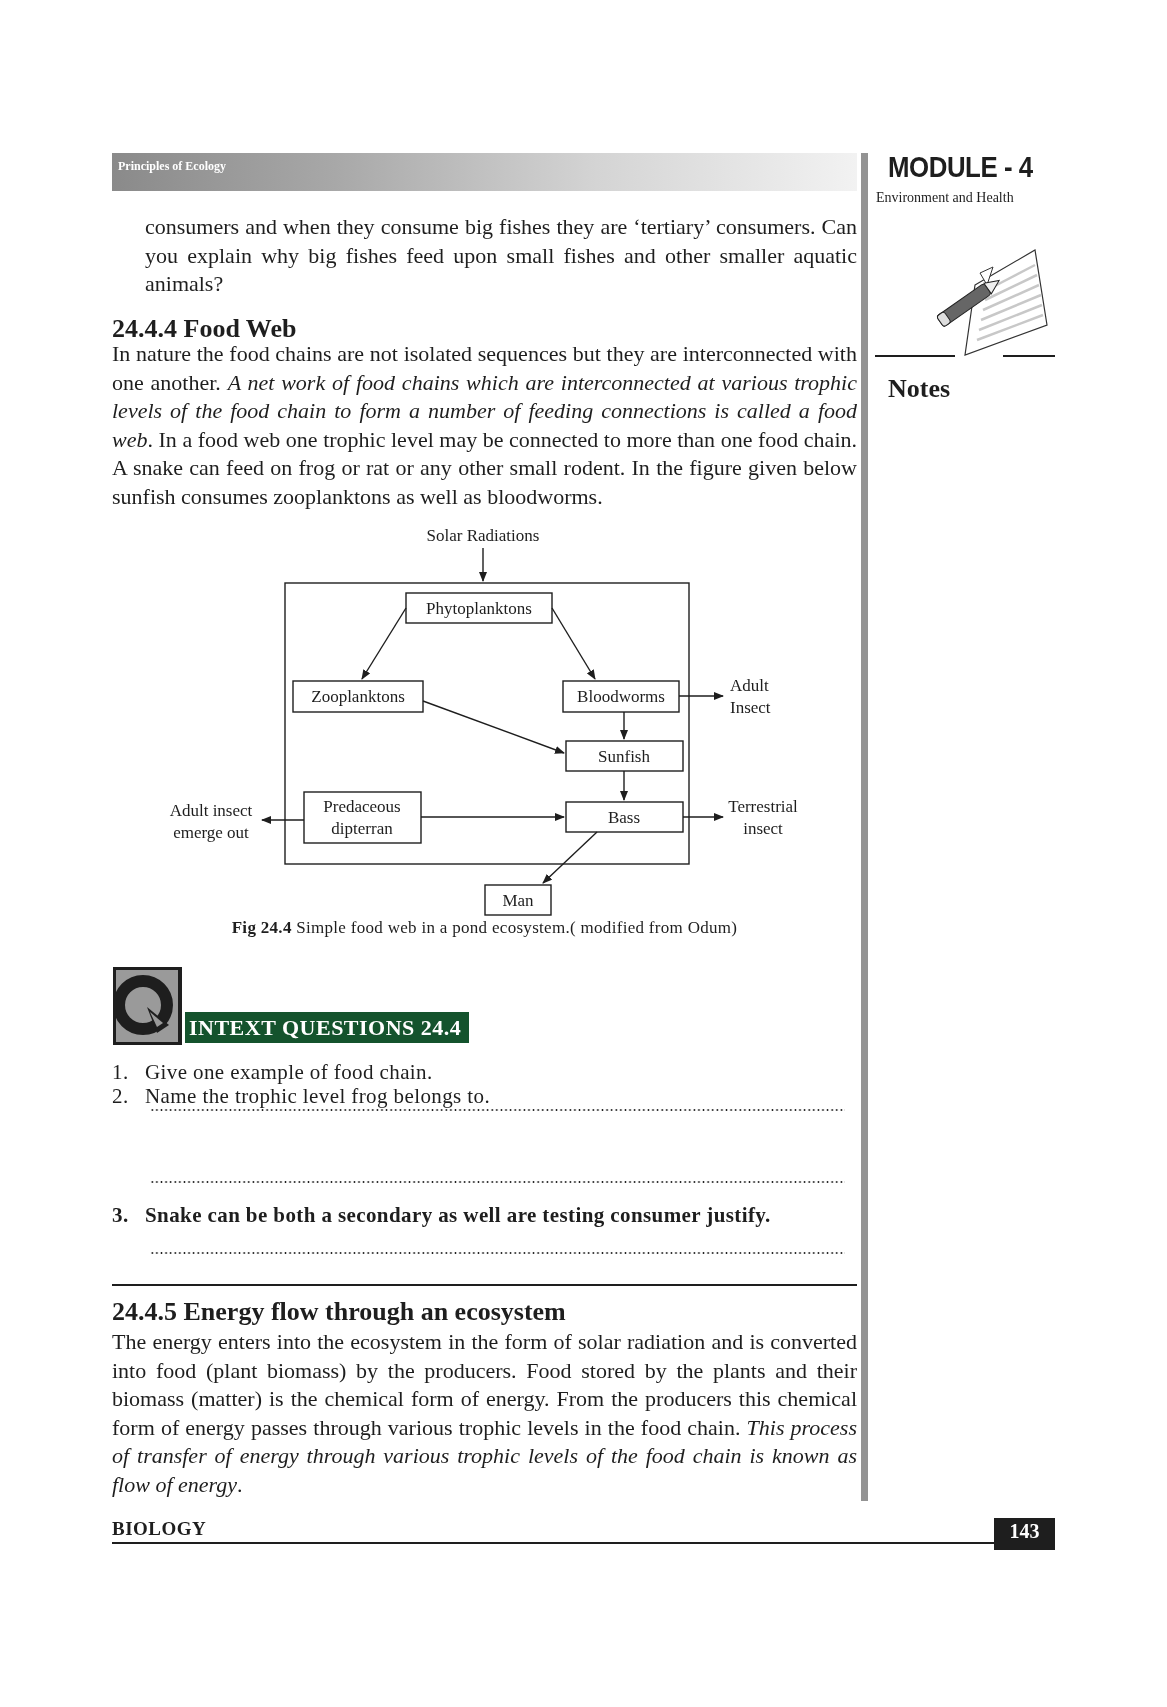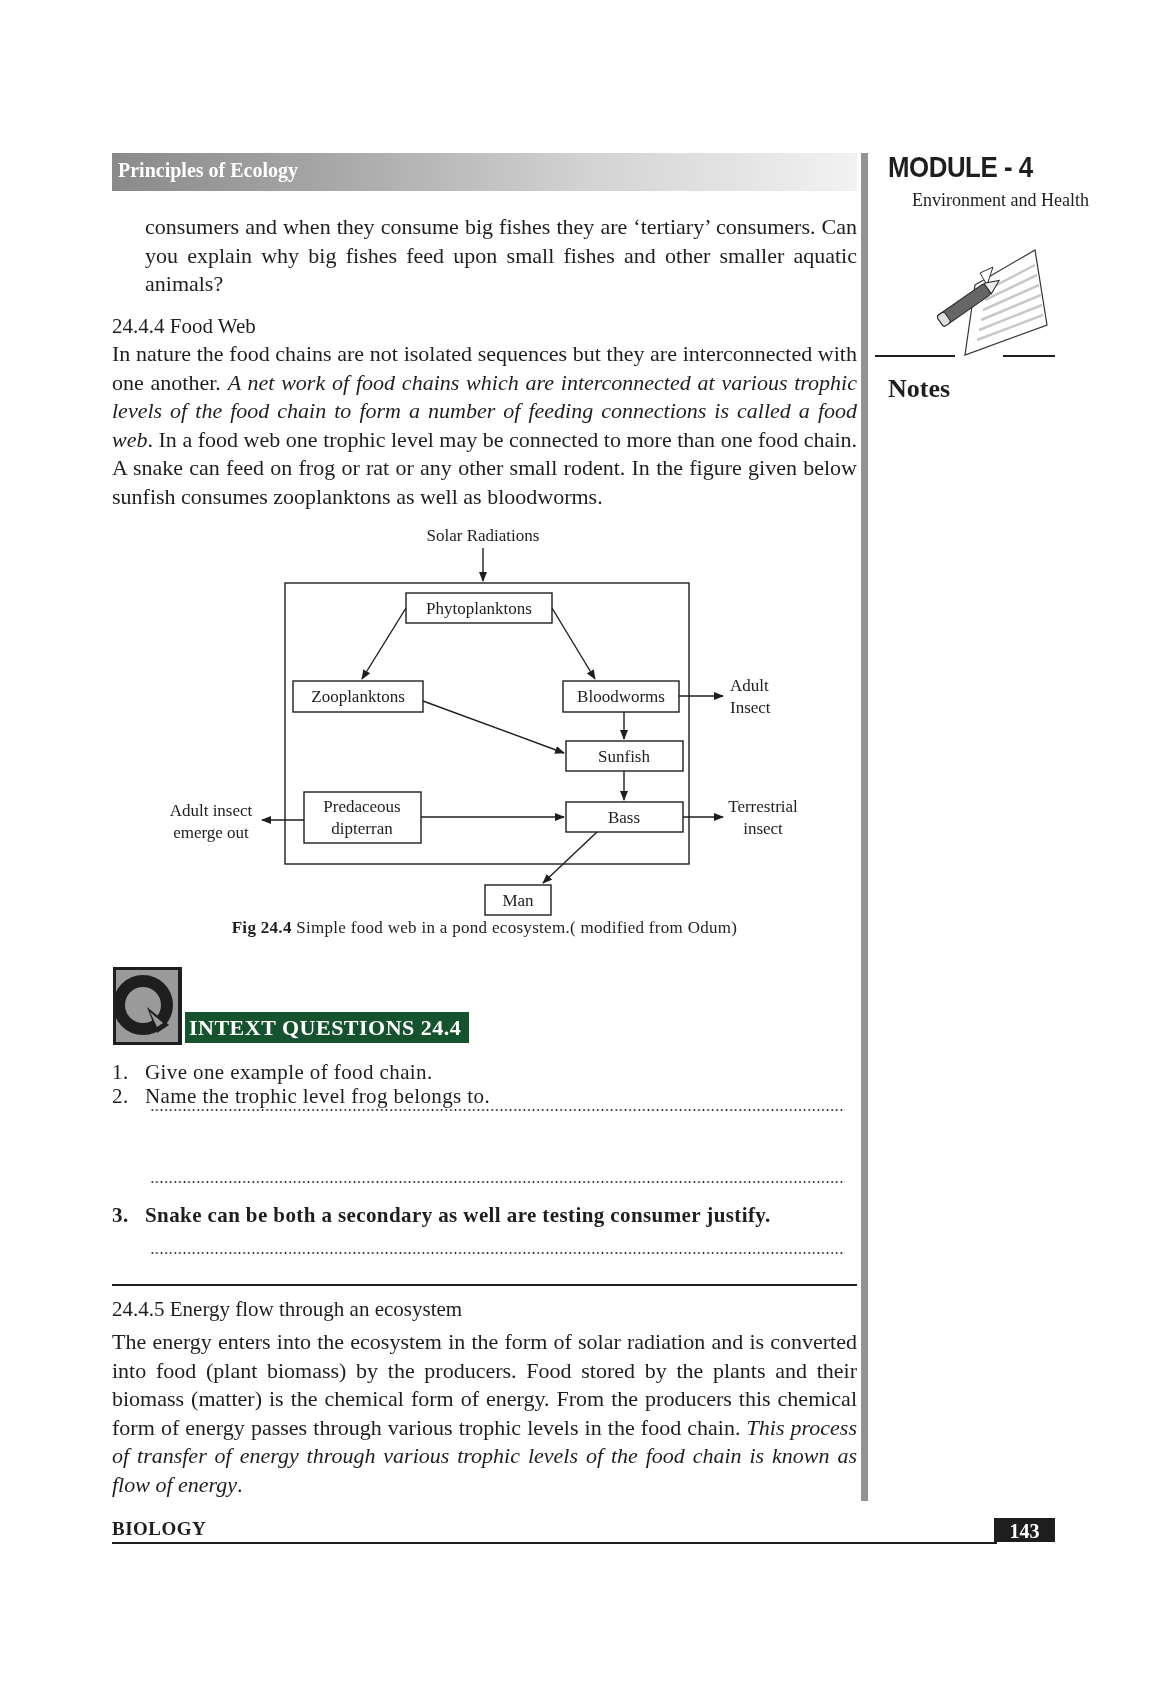--- a/index.html
+++ b/index.html
@@ -1,33 +1,33 @@
 <!DOCTYPE html>
 <html><head>
 <meta charset="utf-8">
 <style>
   html, body { margin:0; padding:0; background:#ffffff; }
   body { width:1167px; height:1707px; position:relative; overflow:hidden;
          font-family:"Liberation Serif", "DejaVu Serif", serif; color:#1e1e1e; }
   .abs { position:absolute; }
   .header-band { left:112px; top:153px; width:745px; height:38px;
     background:linear-gradient(to right, #8a8a8a 0%, #a8a8a8 30%, #d4d4d4 65%, #f2f2f2 100%); }
-  .header-band span { position:absolute; left:6px; top:6px; color:#fff; font-weight:bold; font-size:20px; }
+  .header-band span { position:absolute; left:6px; top:6px; color:#fff; font-weight:bold; font-size:12px; }
   .vbar { left:861px; top:153px; width:7px; height:1348px; background:#939393; }
   .module { left:888px; top:150px; font-family:"Liberation Sans", "DejaVu Sans", sans-serif;
     font-weight:bold; font-size:30px; letter-spacing:-0.5px; color:#1e1e1e; transform:scaleX(0.86); transform-origin:left top; }
-  .env { left:912px; top:190px; font-size:18px; }
+  .env { left:876px; top:190px; font-size:14px; }
   .notes-icon { left:935px; top:245px; width:120px; height:120px; }
   .notes-line-l { left:875px; top:355px; width:80px; height:2px; background:#1e1e1e; }
   .notes-line-r { left:1003px; top:355px; width:52px; height:2px; background:#1e1e1e; }
   .notes { left:888px; top:358px; font-size:26px; font-weight:bold;margin-top:16px; }
 
   .para { font-size:22px; line-height:28.5px; text-align:justify; text-align-last:left; }
   .p1 { left:145px; top:213px; width:712px; }
-  .h { font-size:21px; font-weight:normal;text-align:center; }
+  .h { font-size:26px; font-weight:bold;text-align:center; }
   .h1 { left:112px; top:314px; }
   .p2 { left:112px; top:340px; width:745px; }
 
   .diagram { left:150px; top:520px; width:700px; height:420px; }
   .diagram svg text { font-family:"Liberation Serif", "DejaVu Serif", serif; font-size:17px; fill:#1e1e1e; }
   .caption { left:112px; top:918px; width:745px; text-align:center; font-size:17px; letter-spacing:0.3px; }
   .caption b { font-weight:bold; }
 
   .q-icon { left:113px; top:967px; width:69px; height:78px; }
   .q-banner { left:185px; top:1012px; height:31px; background:#14532d; color:#fff; padding:0 8px 0 4px;
@@ -36,21 +36,21 @@
   .q .num { display:inline-block; width:33px; }
   .dots { left:150px; width:695px; height:2px;
     background-image:radial-gradient(circle, #1e1e1e 0.9px, transparent 1.1px);
     background-size:4.6px 2px; background-repeat:repeat-x; }
   .rule { left:112px; top:1284px; width:745px; height:1.5px; background:#1e1e1e; }
   .h2 { left:112px; top:1297px; }
   .p3 { left:112px; top:1328px; width:745px; }
 
   .footer-label { left:112px; top:1518px; font-size:19px; font-weight:bold; letter-spacing:0.5px; }
   .footer-line { left:112px; top:1542px; width:885px; height:2px; background:#1e1e1e; }
-  .page-num { left:994px; top:1518px; width:61px; height:24px; background:#1e1e1e; color:#fff;
+  .page-num { left:994px; top:1518px; width:61px; height:32px; background:#1e1e1e; color:#fff;
     font-weight:bold; font-size:20px; text-align:center; line-height:27px; }
 </style>
 </head>
 <body>
 
 <div class="abs header-band">
   <span>Principles of Ecology</span>
 </div>
 <div class="abs vbar"></div>
 <div class="abs module">MODULE - 4</div>

